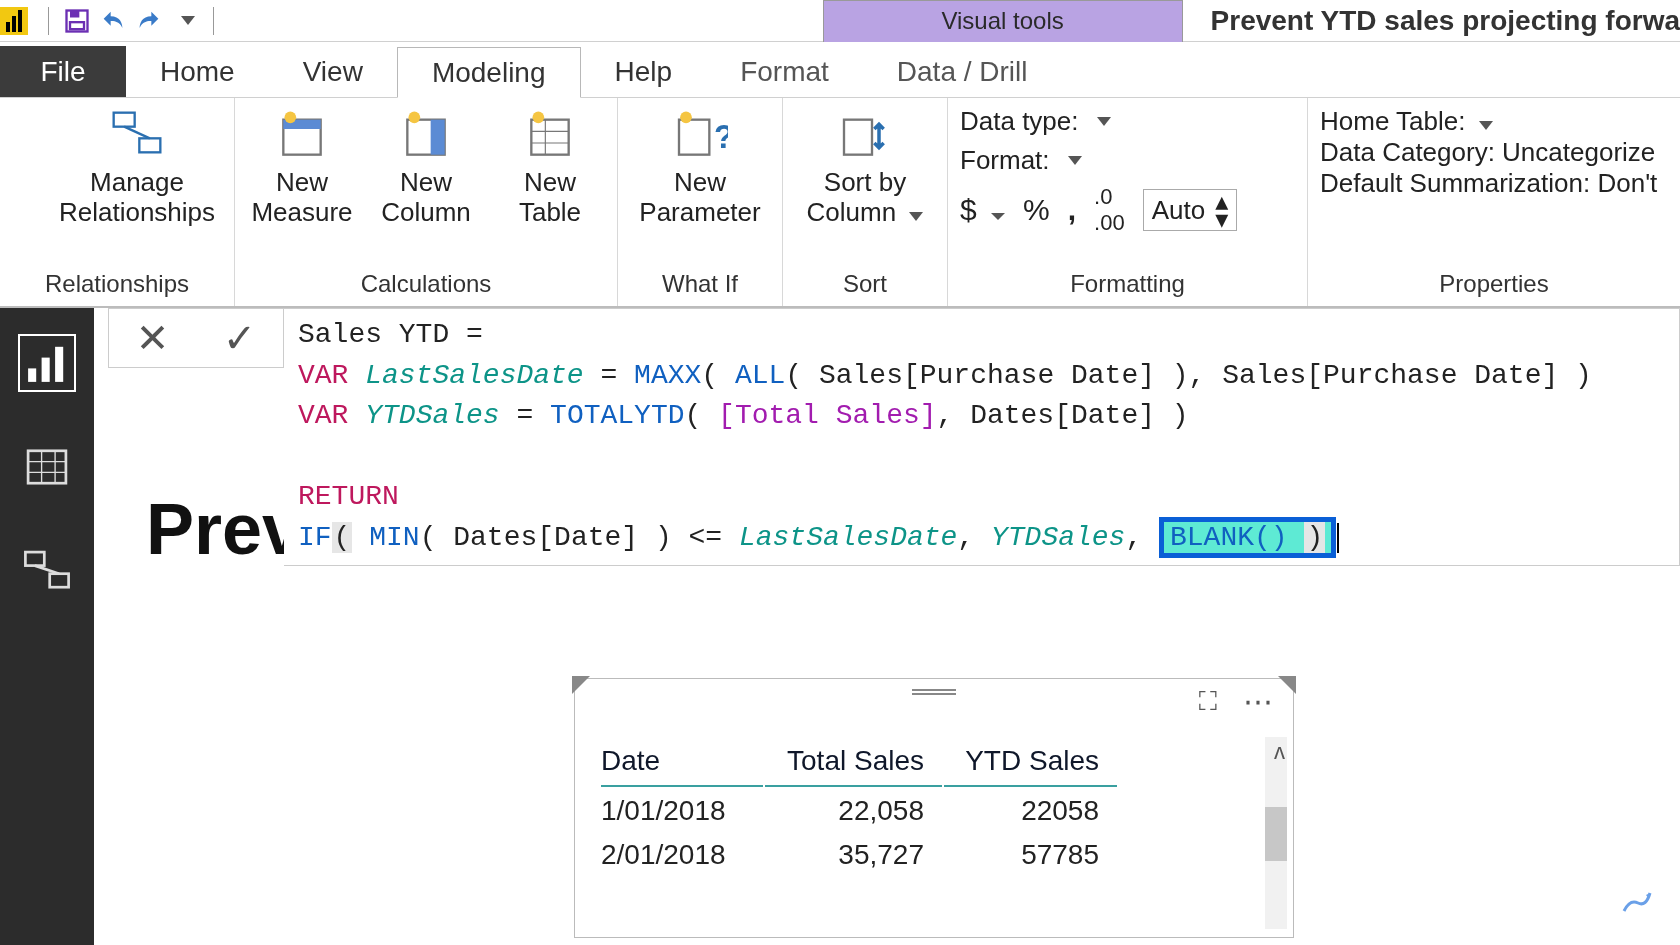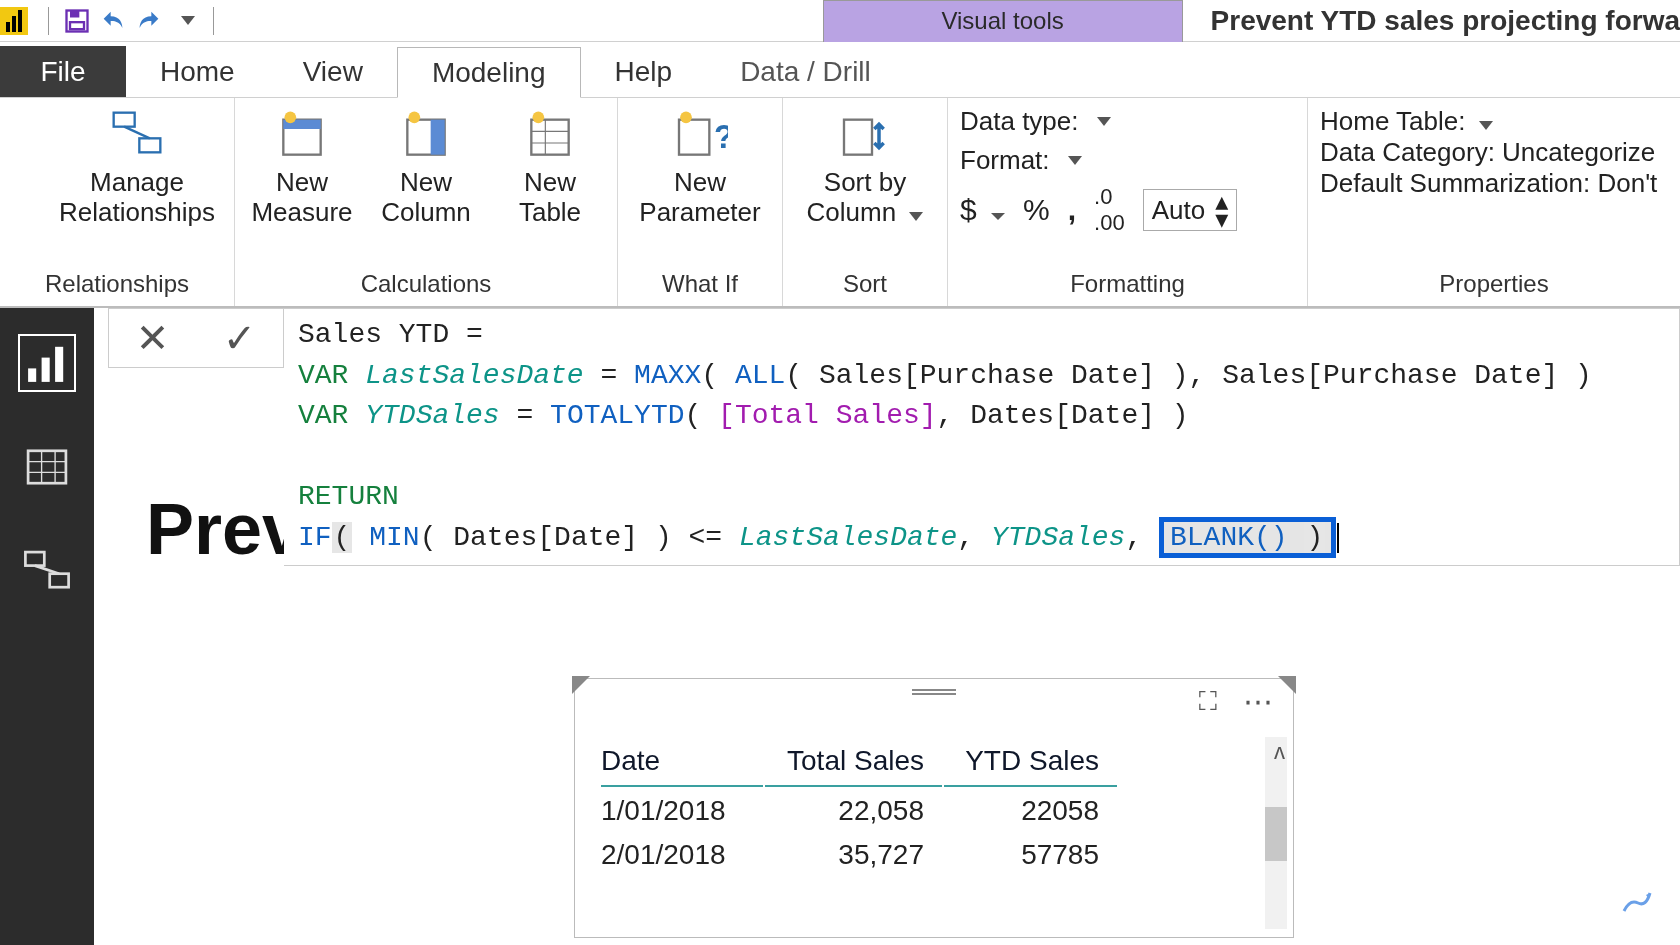--- a/index.html
+++ b/index.html
@@ -133,26 +133,26 @@
   .formula-ctrl { width:176px; height:60px; border:1px solid #ccc; display:flex; align-items:center; justify-content:space-around; background:#fff;}
   .formula-ctrl .xbtn, .formula-ctrl .chbtn { font-size:40px; color:#555; cursor:pointer; padding:0 14px;}
   .formula-ed {
     flex:1; border:1px solid #ccc; border-left:none;
     font-family: Consolas, "Courier New", monospace;
     font-size:28px; line-height:1.45;
     padding: 6px 14px;
     background:#fff;
     white-space: pre;
   }
-  .tok-var { color:#15803d; }
+  .tok-var { color:#be185d; }
   .tok-name { color:#0d9488; font-style:italic; }
   .tok-fn { color:#1060c0; }
   .tok-meas { color:#a21caf; }
   .hl-paren { background:#e6e6e6; padding:0 2px; }
-  .hl-blank { border:5px solid #0a5fd6; padding:0 6px; background:#e5e5e5; }
+  .hl-blank { border:5px solid #0a5fd6; padding:0 6px; background:#5eead4; }
   .cursor-bar { display:inline-block; width:2px; height:30px; background:#000; vertical-align:middle; margin-left:1px;}
   
   .prev-title {
     position:absolute; left:52px; top:180px;
     font-size:72px; font-weight:800; color:#111;
     z-index:0;
   }
   
   .visual {
     position:absolute; left:480px; top:370px; width:720px; height:260px;
@@ -212,20 +212,21 @@
   <div class="context-tab">Visual tools</div>
   <div class="doc-title">Prevent YTD sales projecting forwa</div>
 </div>
 
 <div class="ribbon-tabs">
   <div class="tab file">File</div>
   <div class="tab">Home</div>
   <div class="tab">View</div>
   <div class="tab active">Modeling</div>
   <div class="tab">Help</div>
+  <div class="tab context">Format</div>
   <div class="tab context">Data / Drill</div>
 </div>
 
 <div class="ribbon">
   <div class="group">
     <div class="group-body">
       <div class="rbtn wide">
         <div class="ico">
           <svg viewBox="0 0 48 48">
               <rect x="4" y="4" width="18" height="12" fill="#fff" stroke="#2a6fb0" stroke-width="2"></rect>

